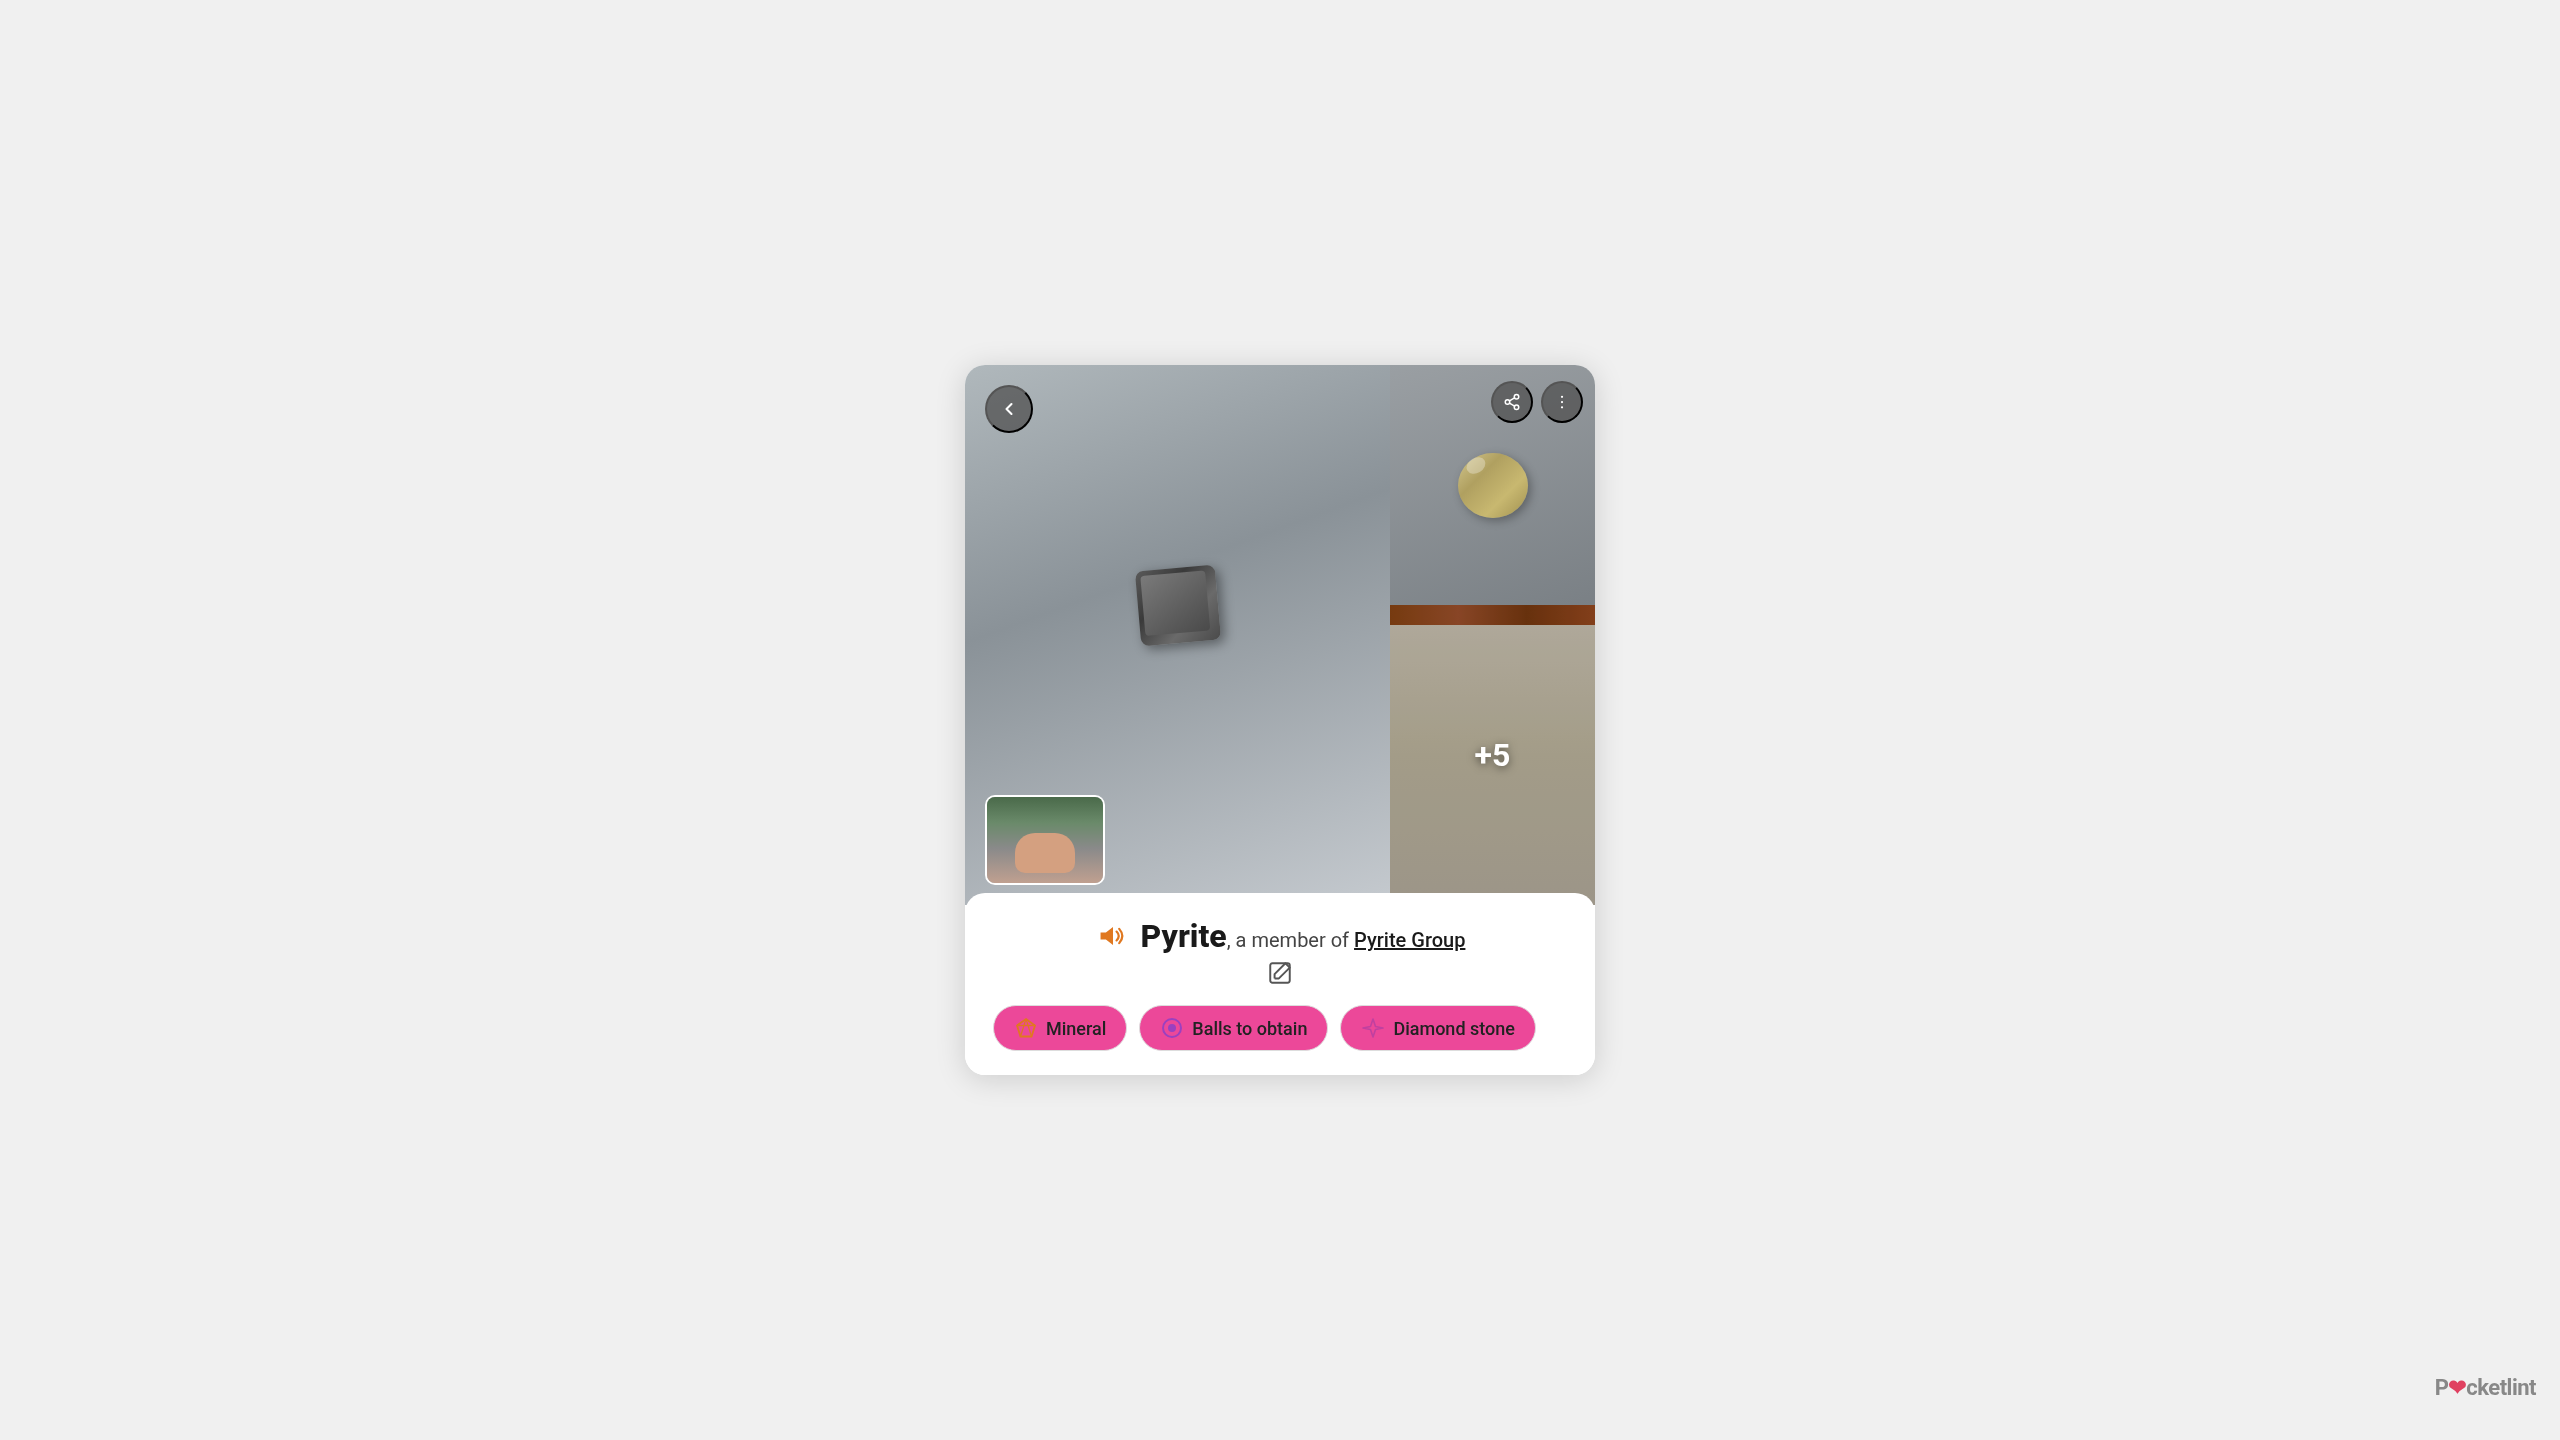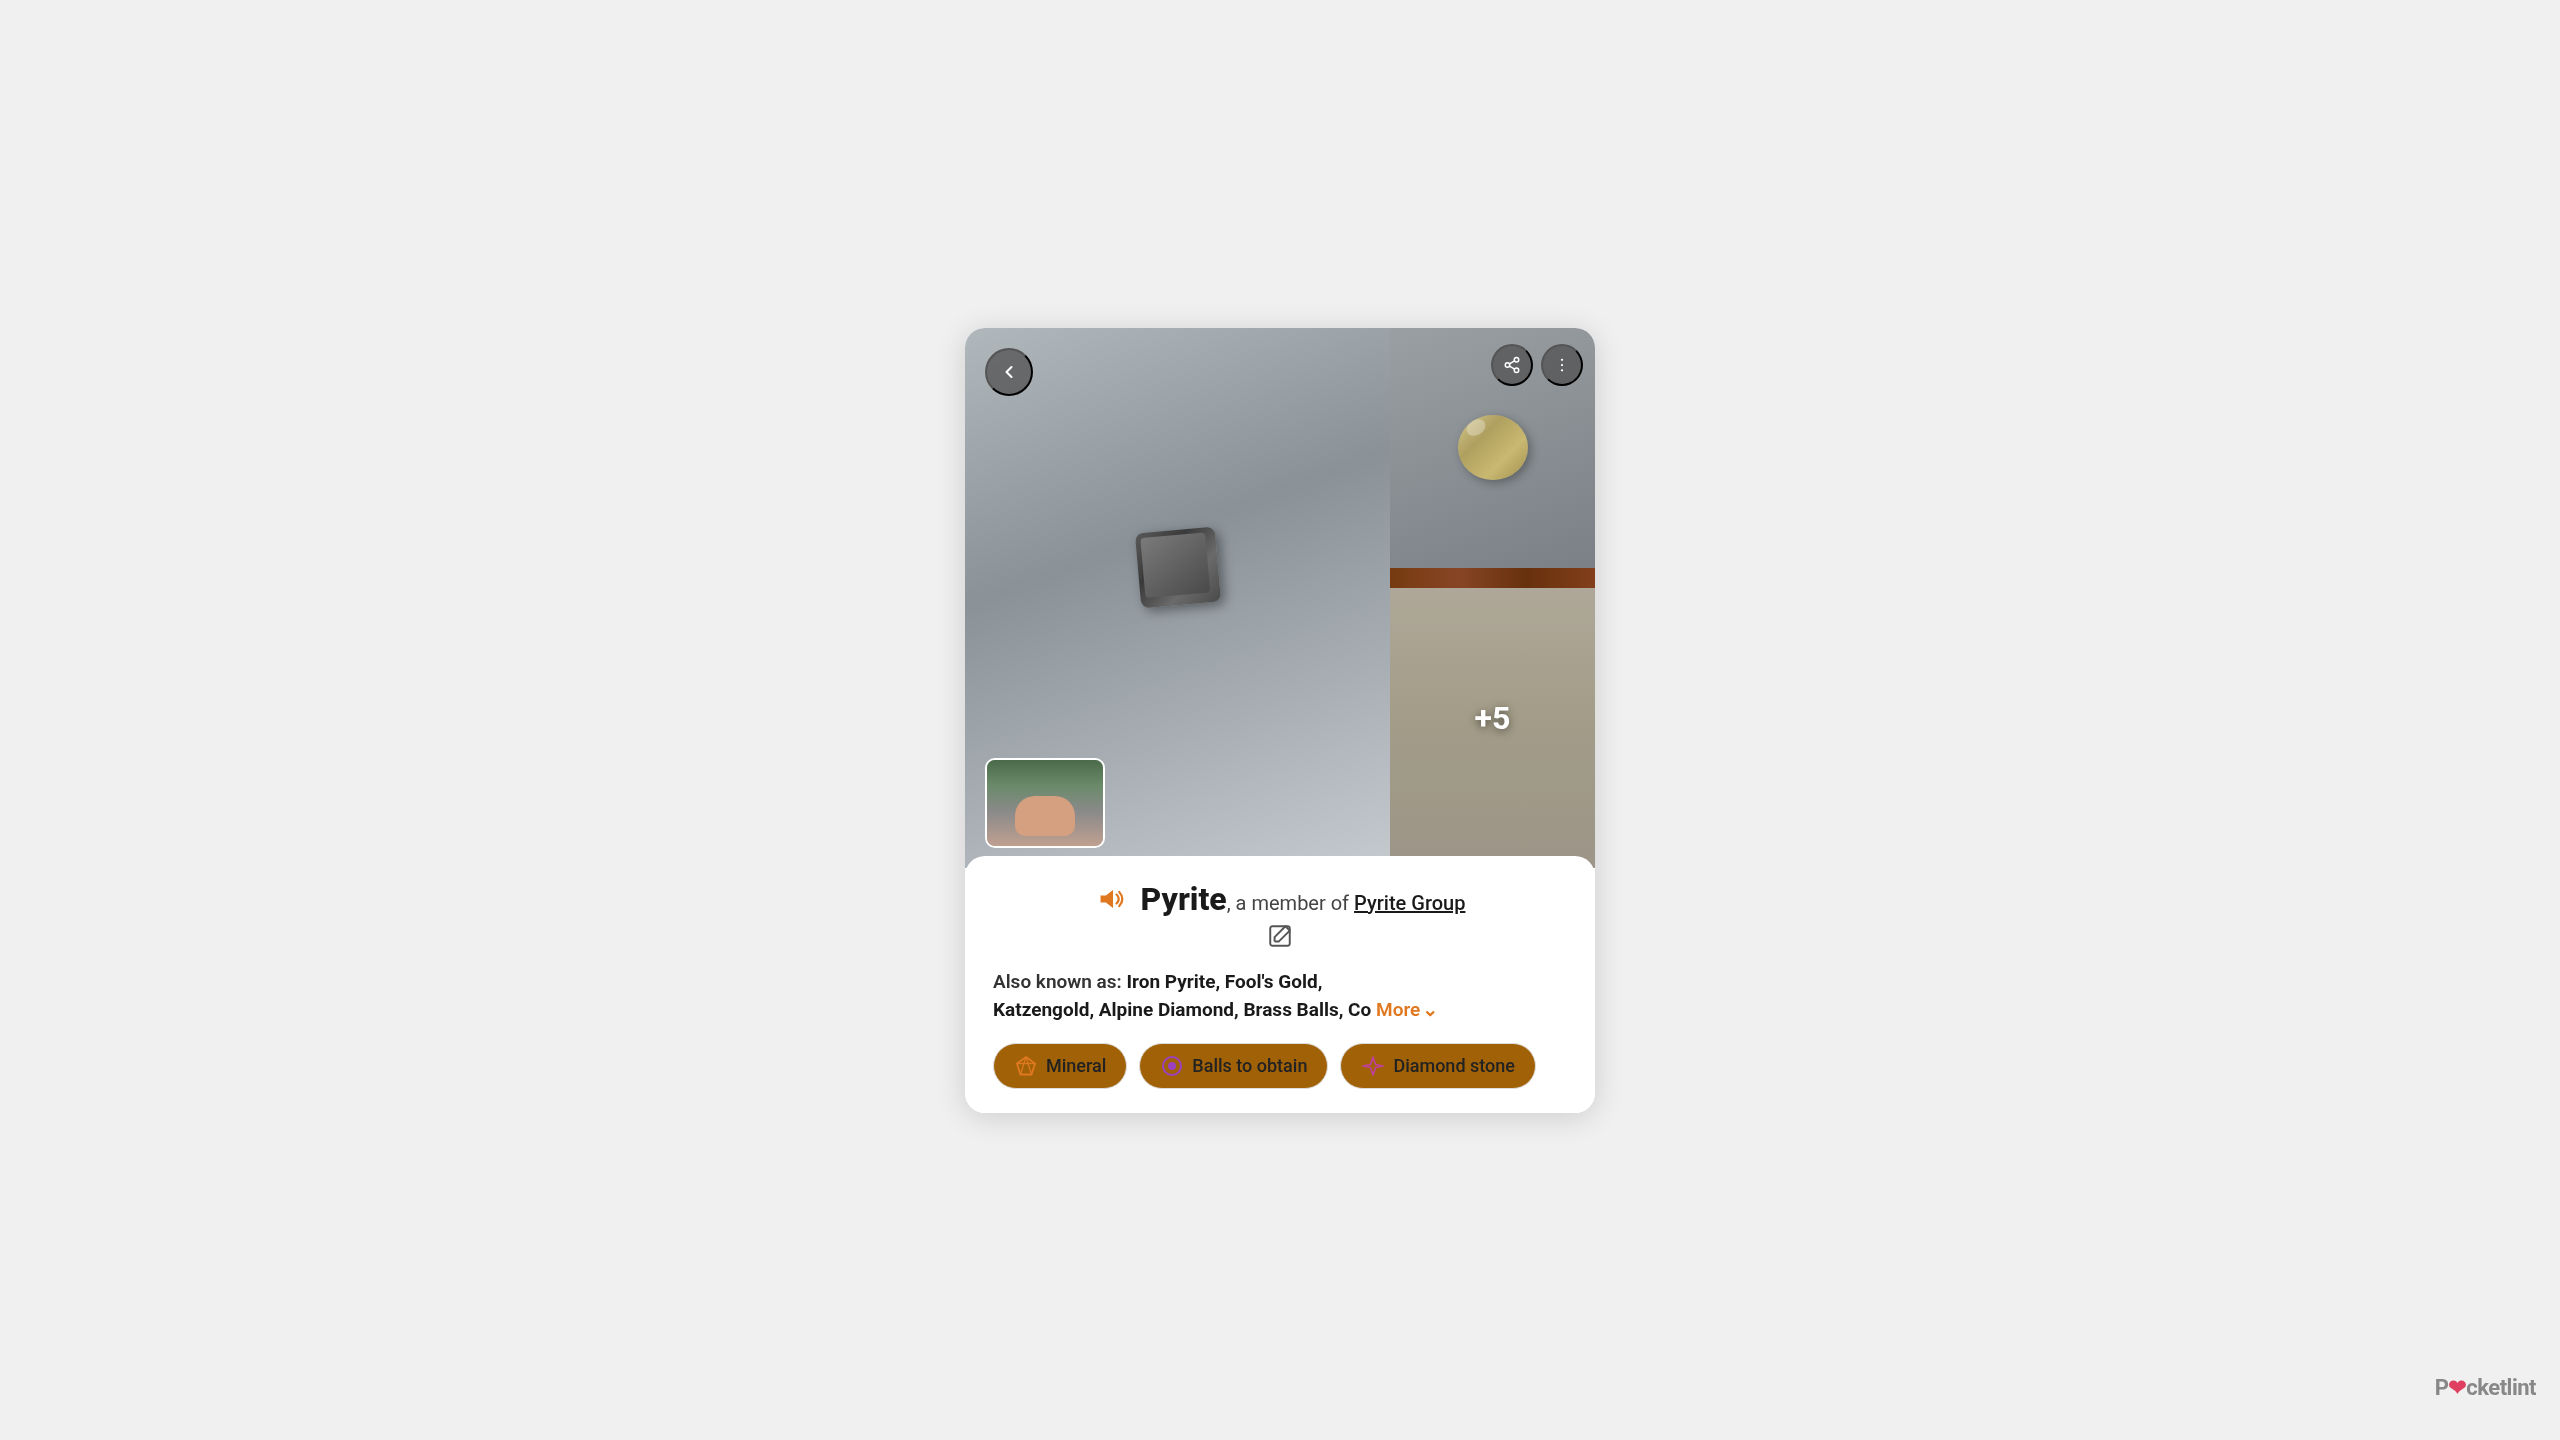--- a/index.html
+++ b/index.html
@@ -309,21 +309,21 @@
       display: flex;
       align-items: center;
       gap: 8px;
       border: 1.8px solid #ddd;
       border-radius: 30px;
       padding: 10px 20px;
       font-size: 18px;
       font-weight: 500;
       color: #222;
       cursor: pointer;
-      background: #a16207;
+      background: #ec4899;
     }
 
     .tag-pill .tag-icon {
       width: 24px;
       height: 24px;
       display: flex;
       align-items: center;
       justify-content: center;
     }
 
@@ -426,27 +426,20 @@
         </div>
       </div>
       <div class="edit-icon">
         <svg viewBox="0 0 24 24">
           <rect x="3" y="3" width="18" height="18" rx="2" ry="2" stroke="#555"></rect>
           <polyline points="7,17 7,13 17,3 21,7 11,17 7,17" stroke="#555" stroke-linejoin="round"></polyline>
         </svg>
       </div>
     </div>
 
-    <div class="also-known">
-      <strong>Also known as:</strong>
-      <span class="bold-names"> Iron Pyrite, Fool's Gold,<br>Katzengold, Alpine Diamond, Brass Balls, Co</span>
-      <span class="more-link">
-        <span>More</span><span class="chevron">⌄</span>
-      </span>
-    </div>
 
     <div class="tags-row">
 
       <div class="tag-pill">
         <span class="tag-icon">
           <svg width="22" height="22" viewBox="0 0 22 22" fill="none">
             <polygon points="11,2 20,8.5 16.5,19.5 5.5,19.5 2,8.5" stroke="#e07820" stroke-width="1.8" fill="none"></polygon>
             <line x1="2" y1="8.5" x2="20" y2="8.5" stroke="#e07820" stroke-width="1.4"></line>
             <line x1="11" y1="2" x2="5.5" y2="19.5" stroke="#e07820" stroke-width="1.2"></line>
             <line x1="11" y1="2" x2="16.5" y2="19.5" stroke="#e07820" stroke-width="1.2"></line>

